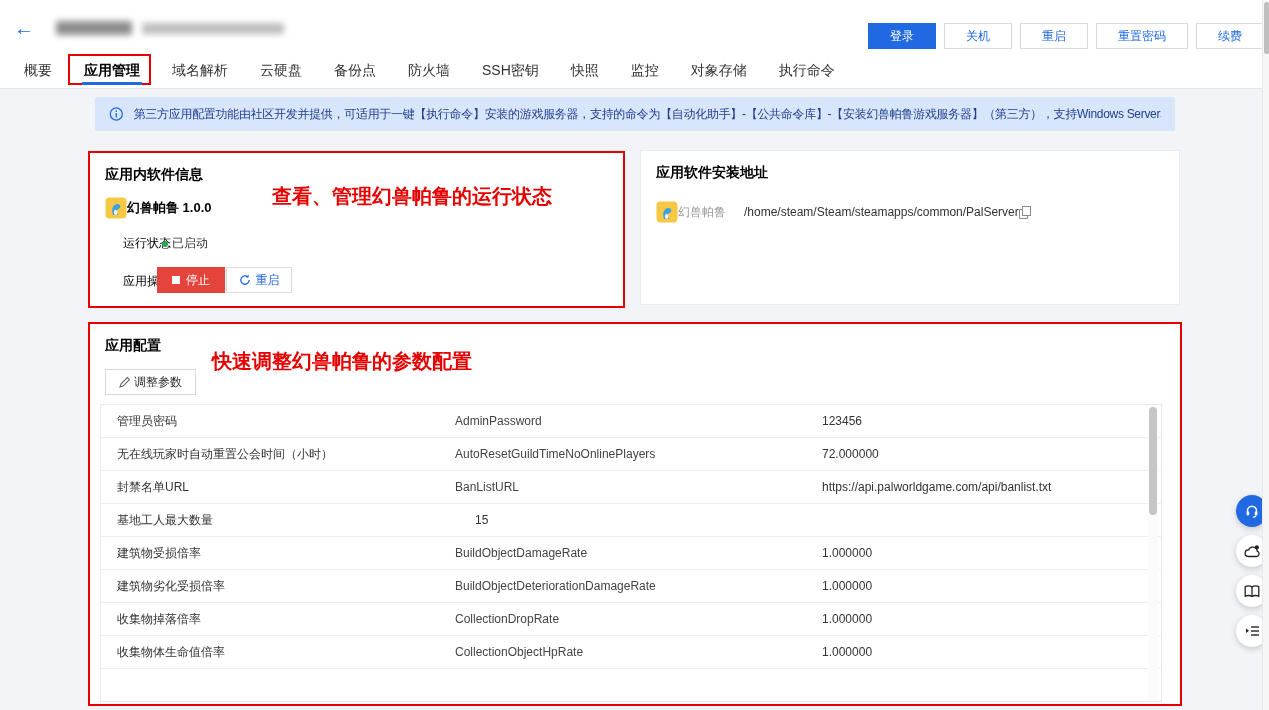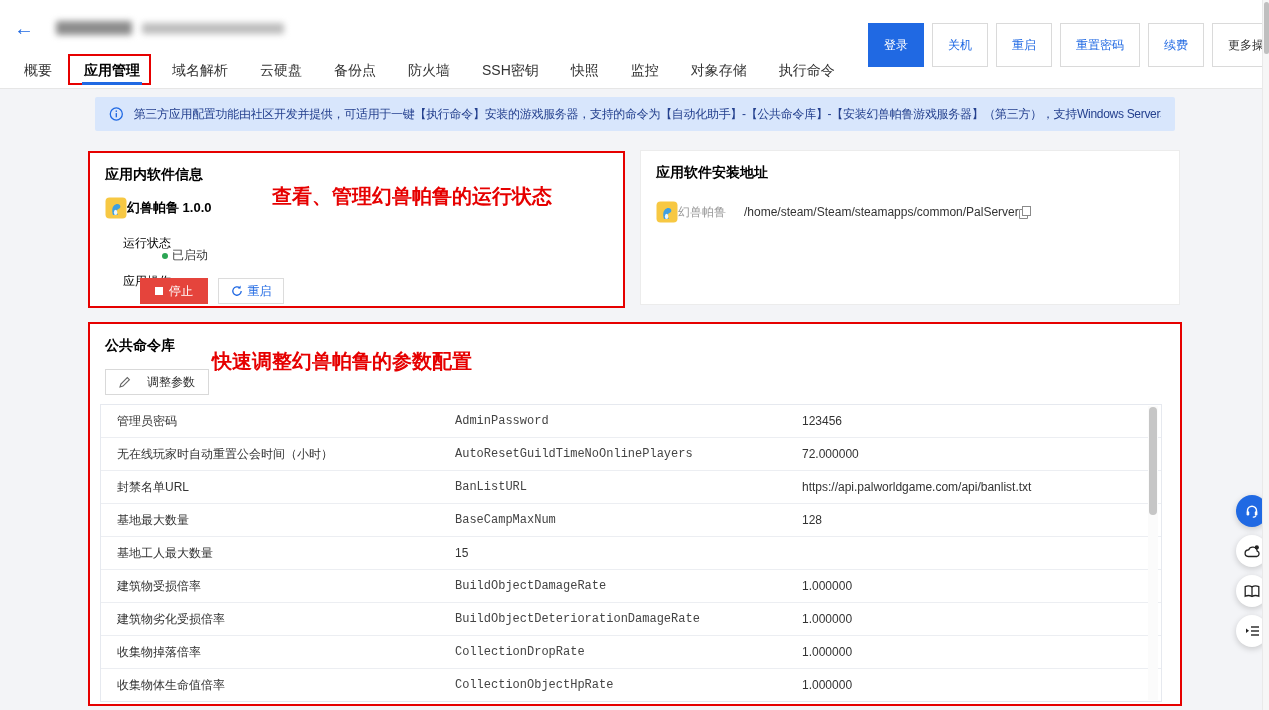--- a/index.html
+++ b/index.html
@@ -8,21 +8,21 @@
   .page { position:relative; width:1269px; height:710px; background:#f3f4f7; overflow:hidden; }
 
   
   .header { position:absolute; top:0; left:0; width:1262px; height:89px; background:#fff; border-bottom:1px solid #e6e6e6; }
   .back { position:absolute; left:14px; top:16px; font-size:20px; font-weight:bold; color:#2069e3; cursor:pointer; line-height:24px; }
   .blur-block { position:absolute; border-radius:2px; filter:blur(3px); }
   .blur-a { left:56px; top:21px; width:76px; height:14px; background:#8d8d8d; }
   .blur-b { left:142px; top:23px; width:142px; height:11px; background:#bdbdbd; }
 
   .actions { position:absolute; top:23px; left:868px; display:flex; gap:8px; align-items:center; }
-  .btn { height:44px; padding:0 15px; font-size:12px; display:inline-flex; align-items:center; justify-content:center;
+  .btn { height:26px; padding:0 21px; font-size:12px; display:inline-flex; align-items:center; justify-content:center;
          border:1px solid #dadada; background:#fff; color:#2069e3; cursor:pointer; white-space:nowrap; }
   .btn.primary { background:#2069e3; border-color:#2069e3; color:#fff; }
   .btn.more { color:#333; }
   .caret { width:0; height:0; border-left:4px solid transparent; border-right:4px solid transparent; border-top:5px solid #888; margin-left:7px; }
 
   
   .tabs { position:absolute; top:53px; left:22px; height:35px; display:flex; gap:28px; }
   .tab { position:relative; display:flex; align-items:center; padding:0 2px; font-size:14px; color:#333; cursor:pointer; }
   .tab.active { color:#000; font-weight:bold; }
   .tab.active::after { content:''; position:absolute; left:0; right:0; bottom:3px; height:3px; background:#2069e3; }
@@ -38,44 +38,44 @@
   .software-card { left:88px; top:151px; width:537px; height:157px; border:2px solid #e60000; }
   .install-card { left:640px; top:150px; width:540px; height:155px; border:1px solid #ececec; }
   .card-title { position:absolute; left:15px; top:13px; font-size:14px; font-weight:bold; color:#000; }
 
   .app-row { position:absolute; left:15px; top:44px; display:flex; align-items:center; }
   .app-name { font-size:13px; font-weight:bold; color:#000; }
   .app-name-gray { font-size:12px; color:#9a9a9a; }
   .path-text { font-size:12px; color:#333; margin-left:18px; }
 
   .field-label { position:absolute; left:15px; font-size:12px; color:#000000;margin-left:18px; }
-  .status-value { position:absolute; left:72px; top:82px; font-size:12px; color:#333; display:flex; align-items:center;margin-top:12px; }
+  .status-value { position:absolute; left:72px; top:82px; font-size:12px; color:#333; display:flex; align-items:center; }
   .dot { width:6px; height:6px; border-radius:50%; background:#2ba554; margin-right:4px; display:inline-block; }
 
-  .ops-buttons { position:absolute; left:50px; top:114px; display:flex; gap:10px;margin-top:11px; }
+  .ops-buttons { position:absolute; left:67px; top:114px; display:flex; gap:1px; }
   .btn-stop { width:68px; height:26px; background:#e5443c; border:1px solid #e5443c; color:#fff; font-size:12px;
               display:inline-flex; align-items:center; justify-content:center; gap:6px; cursor:pointer; }
   .stop-sq { width:8px; height:8px; background:#fff; display:inline-block; }
   .btn-restart { width:66px; height:26px; background:#fff; border:1px solid #dcdcdc; color:#2069e3; font-size:12px;
                  display:inline-flex; align-items:center; justify-content:center; gap:5px; cursor:pointer; }
 
   .annotation-text { position:absolute; color:#e60000; font-size:20px; font-weight:600; white-space:nowrap; }
   .anno-1 { left:182px; top:30px; }
   .anno-2 { left:122px; top:24px; }
 
   
   .config-box { left:88px; top:322px; width:1094px; height:384px; border:2px solid #e60000; }
   .btn-adjust { position:absolute; left:15px; top:45px; height:26px; padding:0 13px; background:#fff; border:1px solid #d9d9d9;
-                color:#333; font-size:12px; display:inline-flex; align-items:center; gap:16px; cursor:pointer; }
+                color:#333; font-size:12px; display:inline-flex; align-items:center; gap:3px; cursor:pointer; }
 
   .ptable { position:absolute; left:100px; top:404px; width:1062px; height:298px; background:#fff; border:1px solid #e6e9ef; overflow:hidden; }
   .trow { display:flex; align-items:center; height:33px; border-bottom:1px solid #eceef2; font-size:12px; color:#333; }
   .c-label { flex:0 0 354px; padding-left:16px; white-space:nowrap; overflow:hidden; }
-  .c-param { flex:0 0 347px; white-space:nowrap; overflow:hidden; color:#444;font-family:Liberation Mono, monospace; }
-  .c-value { flex:1; white-space:nowrap; overflow:hidden; }
+  .c-param { flex:0 0 347px; white-space:nowrap; overflow:hidden; color:#444; }
+  .c-value { flex:1; white-space:nowrap; overflow:hidden;margin-left:20px; }
   .table-scroll { position:absolute; top:406px; left:1148px; width:10px; height:294px; background:#fbfbfb; }
   .table-thumb { position:absolute; top:1px; left:1px; width:8px; height:108px; background:#c6c6c6; border-radius:4px; }
 
   
   .float-stack { position:absolute; left:1236px; top:495px; display:flex; flex-direction:column; gap:8px; }
   .fab { width:32px; height:32px; border-radius:50%; background:#fff; box-shadow:0 2px 6px rgba(0,0,0,.18);
          display:flex; align-items:center; justify-content:center; cursor:pointer; }
   .fab.blue { background:#2069e3; }
 
   
@@ -210,21 +210,21 @@
       <span class="app-name-gray">幻兽帕鲁</span>
       <span class="path-text">/home/steam/Steam/steamapps/common/PalServer</span>
       <svg width="12" height="13" viewBox="0 0 12 13">
         <rect x="3.5" y="0.5" width="8" height="9" fill="none" stroke="#8a8a8a"></rect>
         <path d="M3.5 3.5 h-3 v9 h8 v-3" fill="none" stroke="#8a8a8a"></path>
       </svg>
     </div>
   </div>
 
   <div class="card config-box">
-    <div class="card-title">公共命令库</div>
+    <div class="card-title">应用配置</div>
     <span class="annotation-text anno-2">快速调整幻兽帕鲁的参数配置</span>
     <button class="btn-adjust">
       <svg width="12" height="12" viewBox="0 0 12 12">
         <path d="M1 11 l0.9-3 L8.3 1.6 l2.1 2.1 L4 10.1 z" fill="none" stroke="#666" stroke-width="1.1"></path>
       </svg>
       <span>调整参数</span>
     </button>
   </div>
 
   <div class="ptable">
@@ -240,25 +240,20 @@
         <span class="c-param">AutoResetGuildTimeNoOnlinePlayers</span>
         <span class="c-value">72.000000</span>
       </div>
 
       <div class="trow">
         <span class="c-label">封禁名单URL</span>
         <span class="c-param">BanListURL</span>
         <span class="c-value">https://api.palworldgame.com/api/banlist.txt</span>
       </div>
 
-      <div class="trow">
-        <span class="c-label">基地最大数量</span>
-        <span class="c-param">BaseCampMaxNum</span>
-        <span class="c-value">128</span>
-      </div>
 
       <div class="trow">
         <span class="c-label">基地工人最大数量</span>
         <span class="c-value">15</span>
       </div>
 
       <div class="trow">
         <span class="c-label">建筑物受损倍率</span>
         <span class="c-param">BuildObjectDamageRate</span>
         <span class="c-value">1.000000</span>

